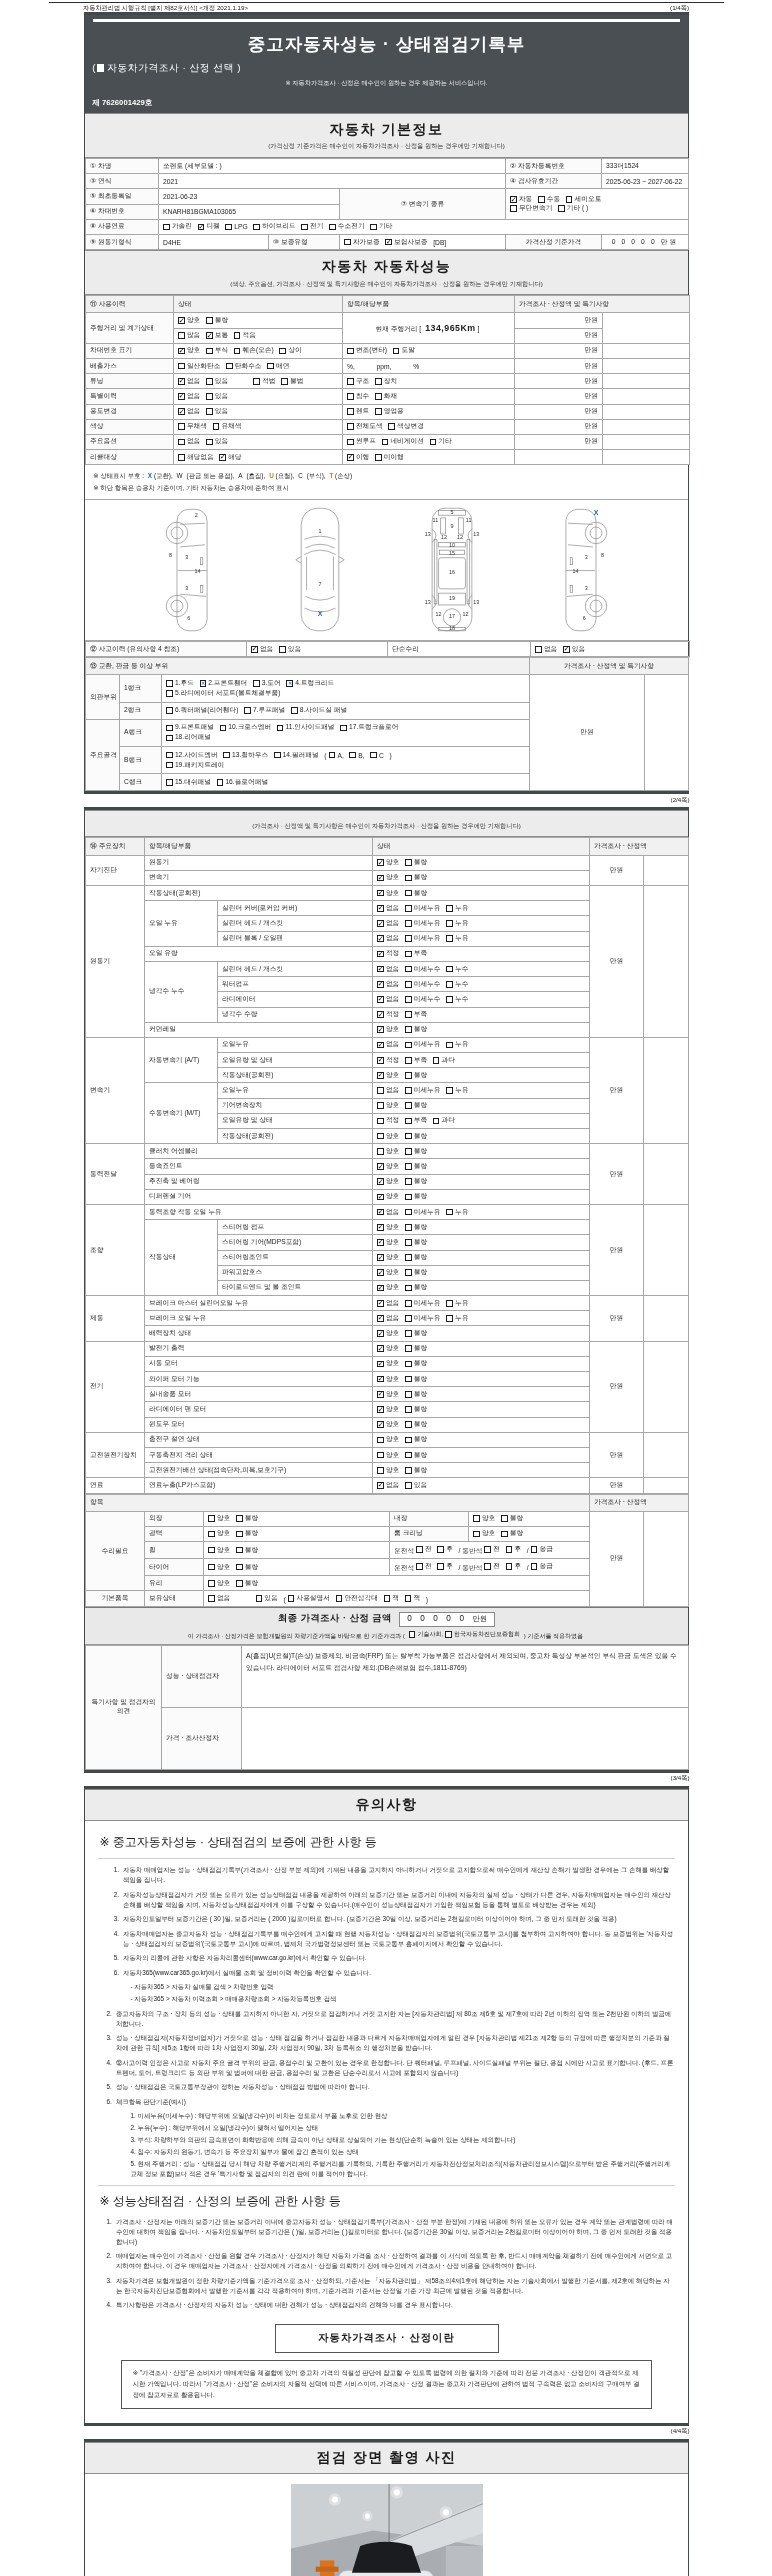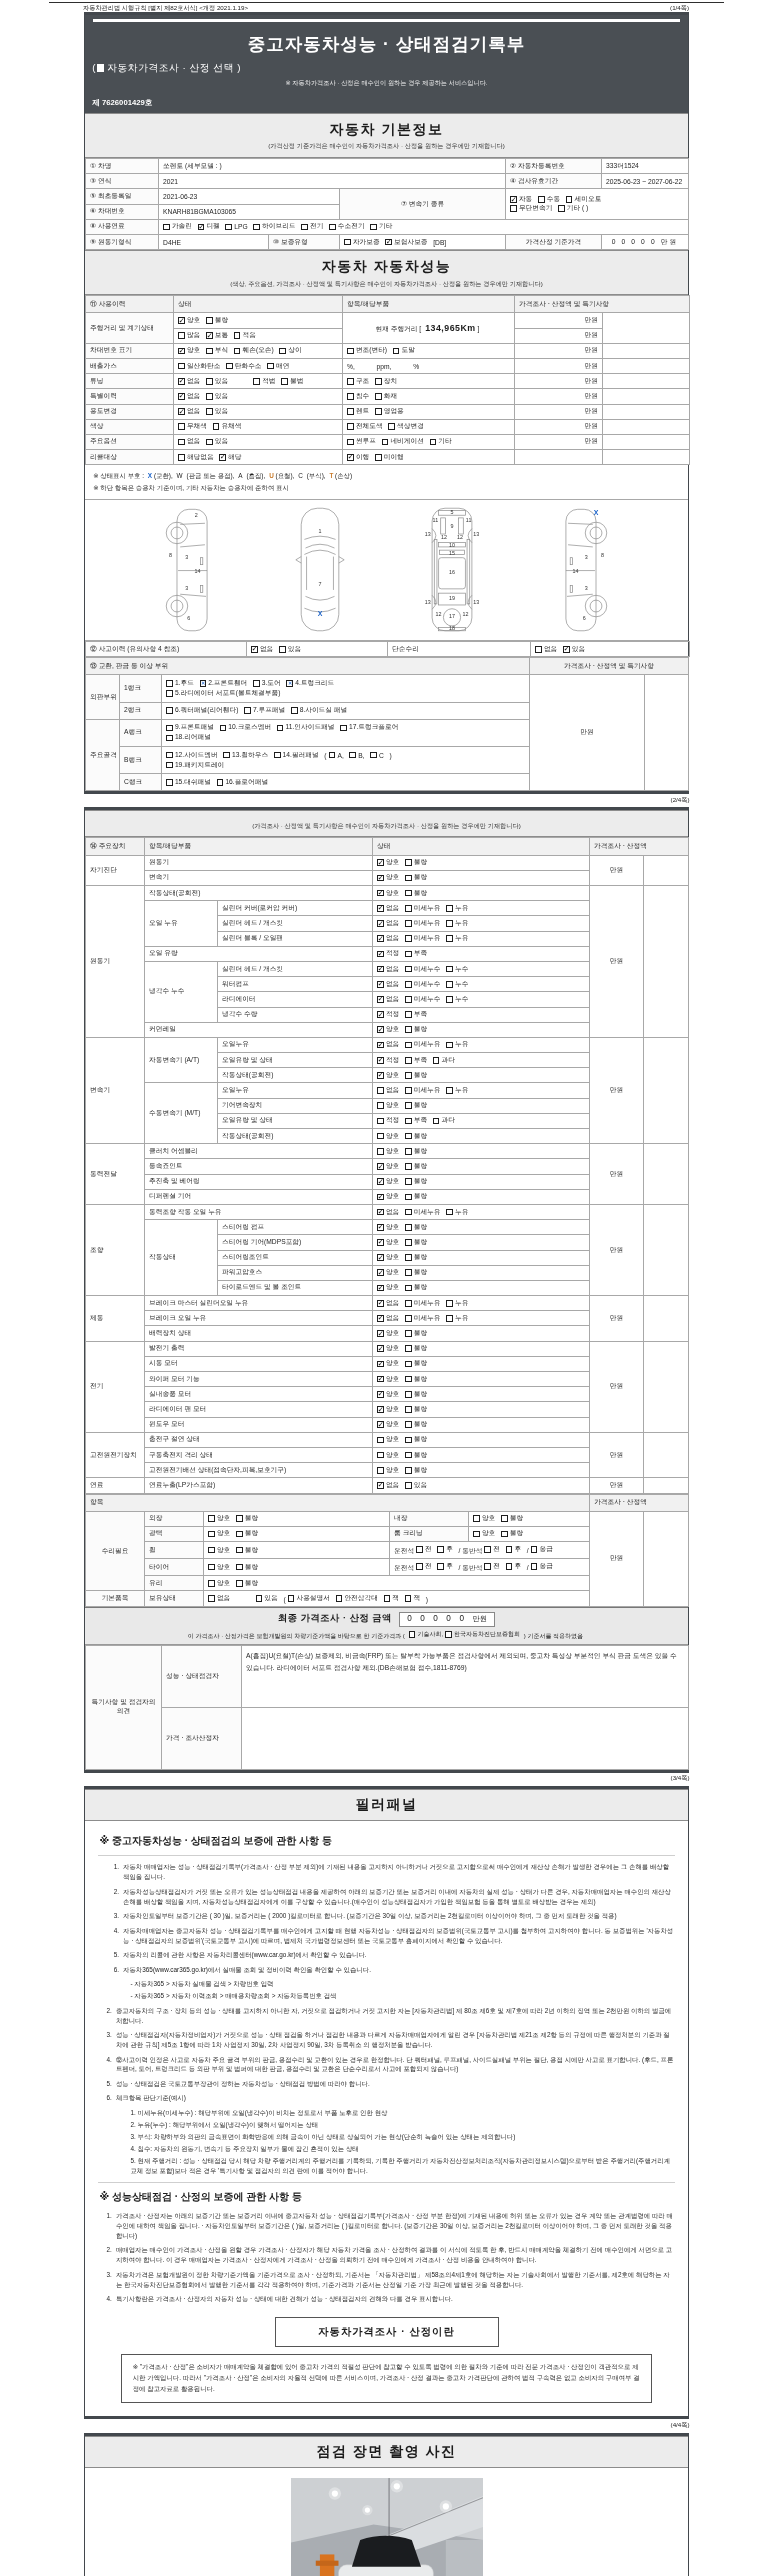--- a/index.html
+++ b/index.html
@@ -58,21 +58,21 @@
   .fp-label{font-size:9.3px;font-weight:bold;letter-spacing:0.5px;margin-right:7.2px;}
   .fp-box{display:inline-block;border:0.5px solid #888;background:#fff;padding:1.5px 7.2px;font-size:8.2px;letter-spacing:3.1px;}
   .fp-unit{font-size:7.2px;letter-spacing:0;}
   .fp-note{font-size:6px;margin-top:3.1px;}
   .fp-note .opt{margin-right:2.1px;}
 
   .optext{height:54px;vertical-align:top !important;font-size:6.4px;line-height:1.7;padding-top:4.1px !important;}
 
   
   .nblock{padding:7.2px 13.4px 13.4px;font-size:6.4px;line-height:1.55;}
-  .nhead{font-size:10px;font-weight:bold;margin:5.2px 1px 6.2px;}
+  .nhead{font-size:12px;font-weight:normal;margin:5.2px 1px 6.2px;}
   .nrule{border:none;border-top:0.5px solid #cfcfcf;margin:6.2px 0;}
   .ni{display:flex;margin:4.6px 0;}
   .ni .nn{width:13.4px;flex:none;text-align:right;margin-right:4.1px;}
   .ni.ind{margin-left:7.2px;}
   .nsub{margin:2.1px 0 2.1px 32px;}
   .vbox-title{width:222px;margin:13.4px auto 7.2px;border:0.8px solid #555;text-align:center;font-size:10.3px;font-weight:bold;padding:5.7px 0;letter-spacing:1px;}
   .vbox{margin:0 23px;border:0.5px solid #555;padding:7.2px 10.3px;font-size:6.4px;line-height:1.7;}
 
   
   .photos{padding:6.2px 0 5.2px;text-align:center;}
@@ -1358,21 +1358,21 @@
       <td class="optext"></td>
     </tr>
     </tbody>
   </table>
 </section>
 
 <div class="pgmark">(3/4쪽)</div>
 
 <section class="page">
   <div class="sechead">
-    <div class="st">필러패널</div>
+    <div class="st">유의사항</div>
   </div>
   <div class="nblock">
     <div class="nhead">※ 중고자동차성능 · 상태점검의 보증에 관한 사항 등</div>
     <hr class="nrule">
     <div id="n-items1">
           <div class="ni ind">
             <span class="nn">1.</span>
             <span class="nt">자동차 매매업자는 성능 · 상태점검기록부(가격조사 · 산정 부분 제외)에 기재된 내용을 고지하지 아니하거나 거짓으로 고지함으로써 매수인에게 재산상 손해가 발생한 경우에는 그 손해를 배상할 책임을 집니다.</span>
           </div>
           <div class="ni ind">

